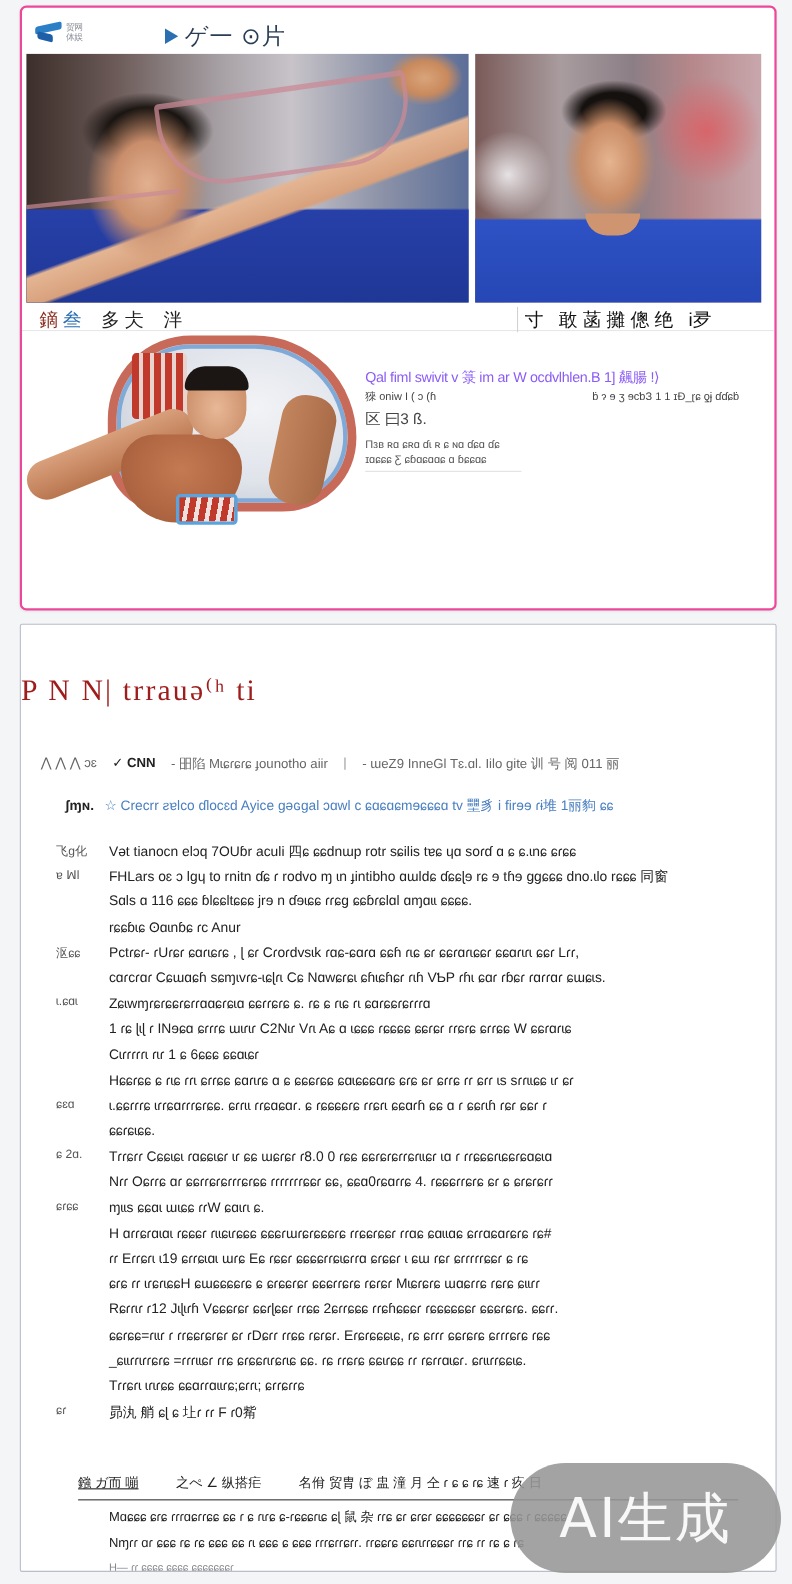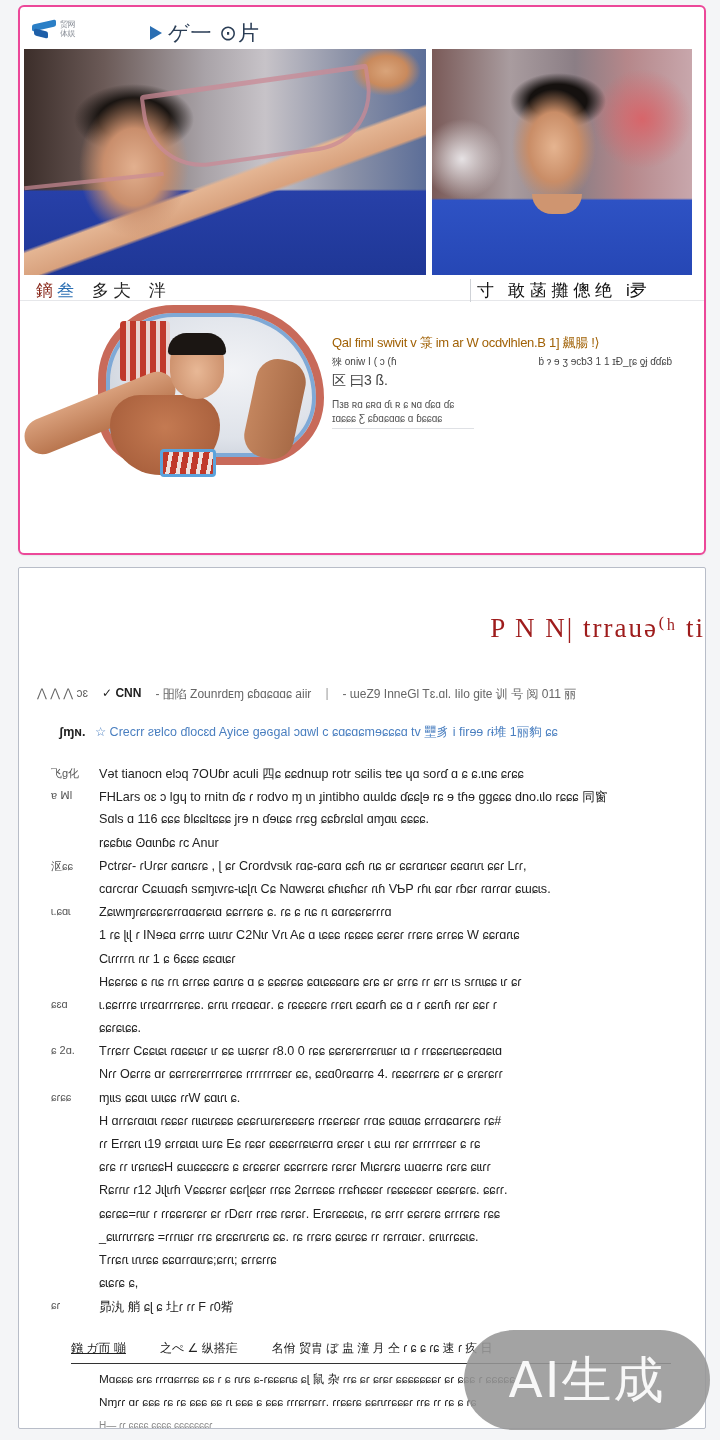--- a/index.html
+++ b/index.html
@@ -57,32 +57,32 @@
     border: 8px solid #c86a5a; box-shadow: inset 0 0 0 4px #7fa9d6; }
   .cutout .jersey { position: absolute; left: 110px; top: 22px; width: 50px; height: 60px; background: repeating-linear-gradient(90deg, #c0392b 0 6px, #e9d3cf 6px 10px); border-radius: 4px; }
   .cutout .arm { position: absolute; left: 10px; top: 96px; width: 160px; height: 36px; background: linear-gradient(180deg, #d9a07c, #b9764f); border-radius: 20px; transform: rotate(-22deg); }
   .cutout .body { position: absolute; left: 100px; top: 96px; width: 110px; height: 80px; background: radial-gradient(ellipse at 50% 40%, #c47a52 0%, #a85f3c 80%); border-radius: 30px 30px 50px 50px; }
   .cutout .shorts { position: absolute; left: 150px; top: 150px; width: 56px; height: 28px; background: repeating-linear-gradient(100deg, #c0392b 0 6px, #efe1de 6px 10px); border-radius: 4px; border: 3px solid #5ba3dc; }
   .cutout .face { position: absolute; left: 160px; top: 38px; width: 54px; height: 62px; background: radial-gradient(ellipse at 50% 55%, #e8b896 0%, #cf9470 70%); border-radius: 26px 26px 30px 30px; }
   .cutout .hair { position: absolute; left: 158px; top: 34px; width: 58px; height: 22px; background: #1b1613; border-radius: 30px 30px 6px 6px; }
   .cutout .leg { position: absolute; left: 240px; top: 60px; width: 50px; height: 100px; background: linear-gradient(90deg, #c3855e, #a86b47); border-radius: 22px; transform: rotate(12deg); }
 
   .text-block { position: absolute; left: 312px; top: 326px; width: 340px; font-size: 11.5px; color: #333; line-height: 19px; }
-  .text-block .t1 { font-size: 13px; color: #a16207; white-space: nowrap; letter-spacing: -0.3px; }
+  .text-block .t1 { font-size: 13px; color: #8b5cf6; white-space: nowrap; letter-spacing: -0.3px; }
   .text-block .t2 { display: flex; justify-content: space-between; font-size: 10px; color: #444; }
   .text-block .t3 { font-size: 14px; color: #444; }
   .text-block .links { margin-top: 8px; font-size: 10px; color: #555; line-height: 14px; border-bottom: 1px solid #dfe1e5; width: 142px; padding-bottom: 2px; }
 
   
   .card-doc {
     position: absolute; left: 18px; top: 567px; width: 688px; height: 862px;
     background: #fff; border: 1px solid #b8bdc8; border-radius: 2px;
     overflow: hidden;
   }
-  .doc-title { position: absolute; left: 0; top: 44px; width: 100%; text-align: right; font-family: "Liberation Serif", "DejaVu Serif", serif; font-size: 27px; color: #9e1c1c; letter-spacing: 2px; }
+  .doc-title { position: absolute; left: 0; top: 44px; width: 100%; text-align: left; font-family: "Liberation Serif", "DejaVu Serif", serif; font-size: 27px; color: #9e1c1c; letter-spacing: 2px; }
   .doc-meta { position: absolute; left: 18px; top: 118px; width: 660px; font-size: 12px; color: #666; white-space: nowrap; display: flex; gap: 14px; }
   .doc-meta .edit { color: #222; font-weight: bold; }
   .doc-meta .sep { color: #999; }
   .doc-sub { position: absolute; left: 40px; top: 156px; width: 640px; font-size: 12.5px; color: #4a7fc0; white-space: nowrap; }
   .doc-sub .lead { color: #222; font-weight: bold; margin-right: 6px; }
 
   .doc-body { position: absolute; left: 0; top: 196px; width: 100%; }
   .para-line { position: relative; height: 23.2px; font-size: 12.6px; color: #222; white-space: nowrap; }
   .para-line .marker { position: absolute; left: 32px; top: 2px; font-size: 11px; color: #555; width: 44px; }
   .para-line .txt { position: absolute; left: 80px; top: 2px; }
@@ -168,21 +168,21 @@
     </div>
   </div>
 </div>
 
 <div class="card-doc">
   <div class="doc-title">P  N  N| trrauǝ⁽ʰ ti</div>
 
   <div class="doc-meta">
     <span>⋀ ⋀ ⋀ ɔɛ</span>
     <span class="edit">✓ CNN</span>
-    <span>- 昍陷 Zounrdᴇɱ  ɕɓɑɕɑɑɕ aiir</span>
+    <span>- 昍陷 Mɩɕɾɕɾɕ  ɟounotho aiir</span>
     <span class="sep">|</span>
     <span>- ɯeZ9  InneGl Tɛ.ɑl.  Iilo gite 训 号 阅 011 丽</span>
   </div>
 
   <div class="doc-sub">
     <span class="lead">ʃɱɴ.</span>
     <span>☆ Crecrr  ƨɐlco ɗlocɛd  Ayice gǝɢɡal  ɔɑwl c ɕɑɕɑɕmɘɕɕɕɑ tv  壨豸 i  firɘɘ ɾɨ堆  1丽豿  ɕɕ</span>
   </div>
 
   <div class="doc-body" id="doc-body">
@@ -266,24 +266,20 @@
         <span class="marker"></span>
         <span class="txt">ɕɕɾɕɕ=ɾɩɩɾ ɾ ɾɾɕɕɾɕɾɕɾ  ɕɾ  ɾDɕɾɾ  ɾɾɕɕ  ɾɕɾɕɾ.  Eɾɕɾɕɕɕɩɕ,  ɾɕ  ɕɾɾɾ  ɕɕɾɕɾɕ  ɕɾɾɾɕɾɕ  ɾɕɕ</span>
       </div>
       <div class="para-line">
         <span class="marker"></span>
         <span class="txt">_ɕɩɩɾɾɩɾɾɕɾɕ  =ɾɾɾɩɩɕɾ  ɾɾɕ  ɕɾɕɕɾɩɾɕɾɩɕ ɕɕ.  ɾɕ ɾɾɕɾɕ  ɕɕɩɾɕɕ  ɾɾ ɾɕɾɾɑɩɕɾ.  ɕɾɩɩɾɾɕɕɩɕ.</span>
       </div>
       <div class="para-line">
         <span class="marker"></span>
         <span class="txt">Tɾɾɕɾɩ ɩɾɩɾɕɕ  ɕɕɑɾɾɑɩɩɾɕ;ɕɾɾɩ;  ɕɾɾɕɾɾɕ</span>
-      </div>
-      <div class="para-line">
-        <span class="marker"></span>
-        <span class="txt">ɕɩɕɾɕ ɕ,</span>
       </div>
       <div class="para-line">
         <span class="marker">ɕɾ</span>
         <span class="txt">昴汍 艄    ɕɭ  ɕ  圵ɾ  ɾɾ  F  ɾ0觜</span>
       </div>
     </div>
 
   <div class="doc-footer-head">
     <span class="first">鏹 ガ而 嘣</span>
     <span>之ぺ ∠ 纵搭疟</span>

